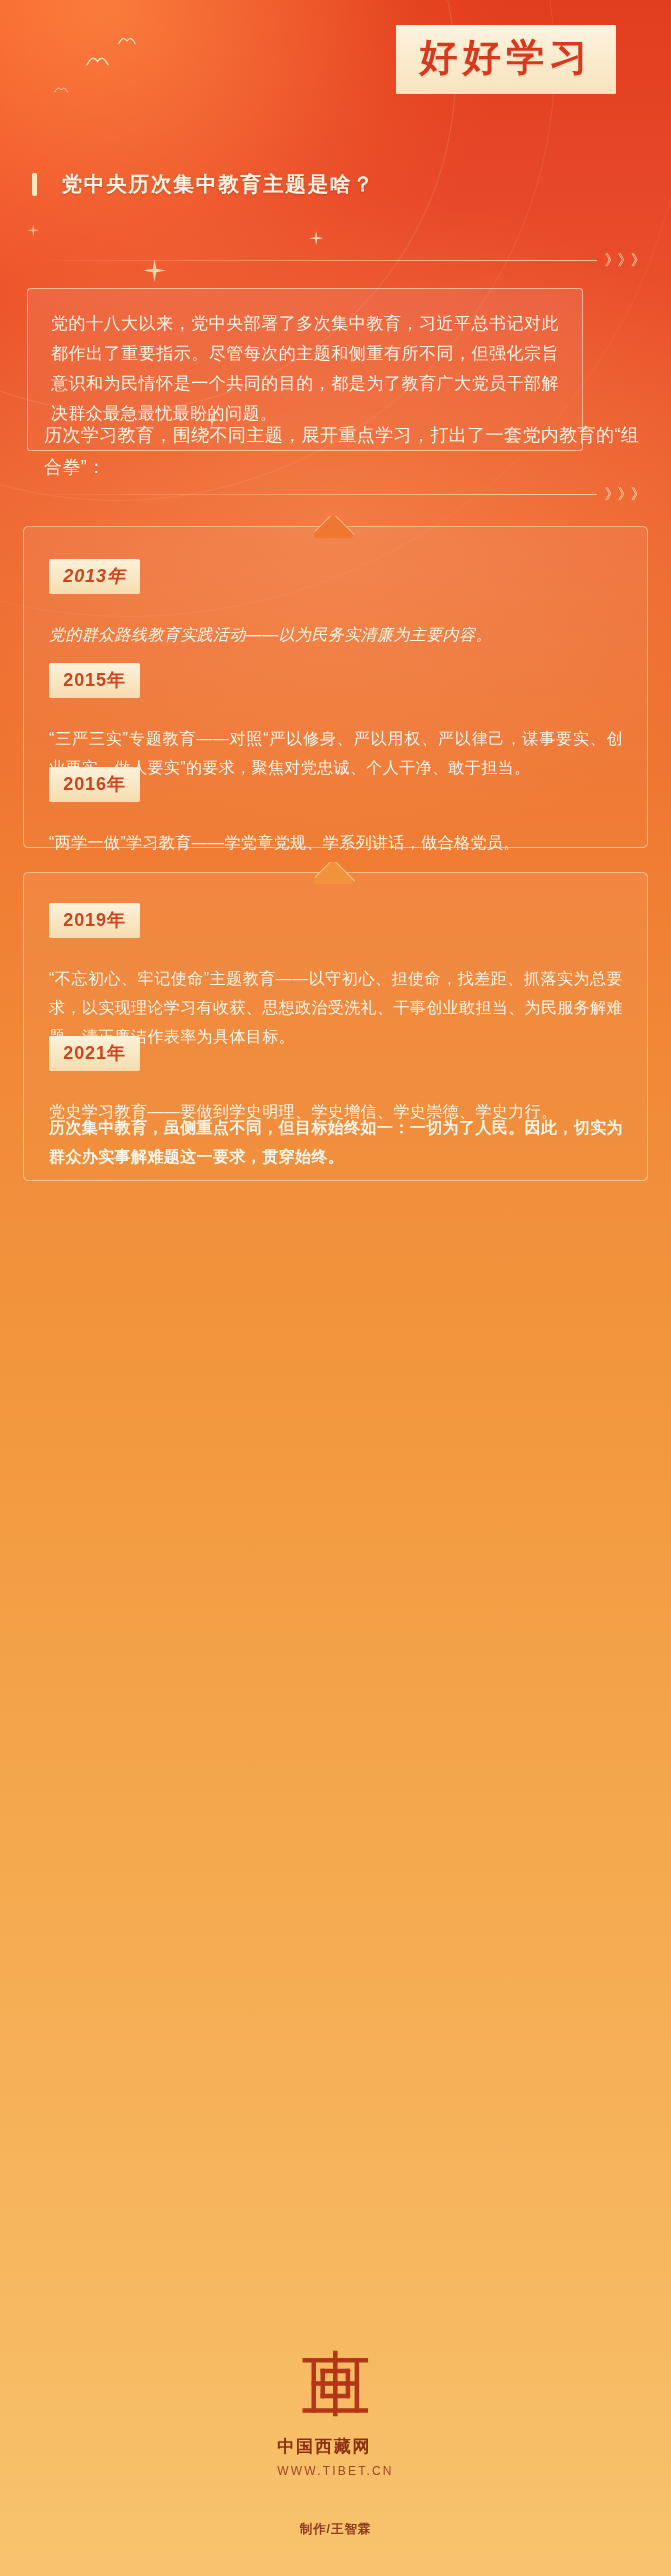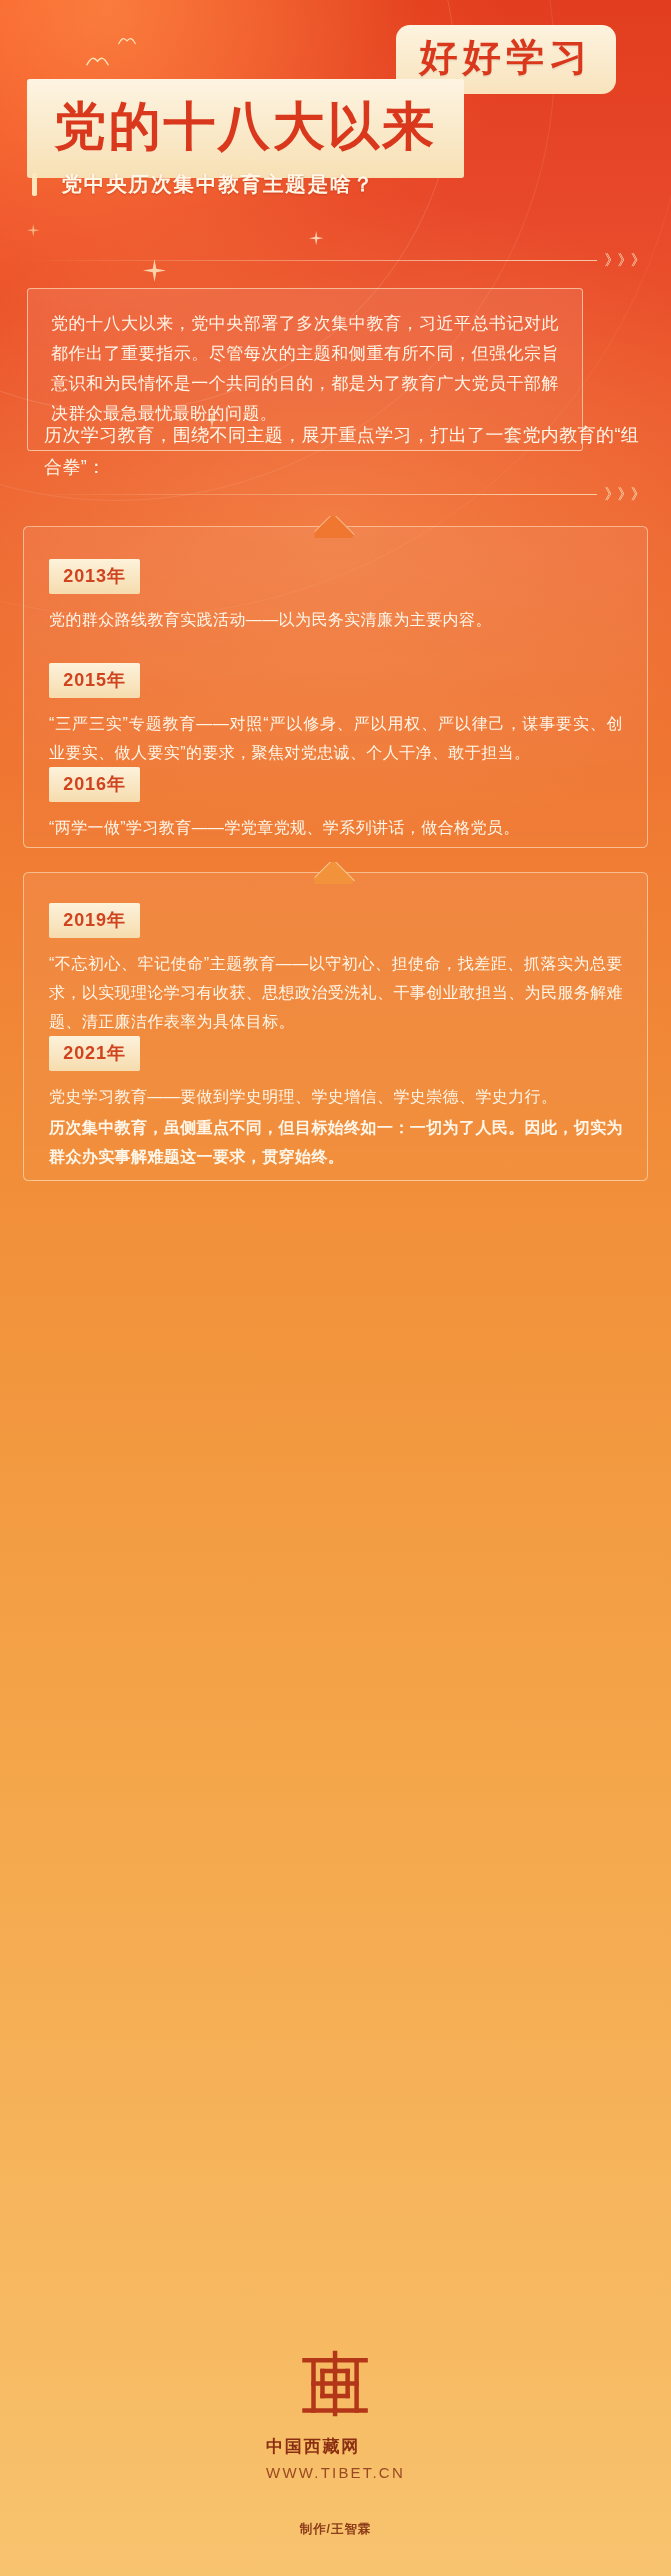--- a/index.html
+++ b/index.html
@@ -56,21 +56,21 @@
   }
   
   .bird { position:absolute; pointer-events:none; }
 
   
   .head { position:absolute; left:0; top:0; width:671px; height:268px; }
   .title-sub1 {
     position:absolute; right:55px; top:25px;
     background:linear-gradient(180deg,#fdf3df 0%,#f8e3bd 100%);
     padding:7.2px 23px 10.7px 23px;
-    border-radius:14px;
+    border-radius:1px;
   }
   .title-sub1 span {
     font-size:38px; font-weight:bold; letter-spacing:5.4px;
     color:#d9381c;
     -webkit-text-stroke:0px;
     text-shadow:0 1.8px 0 rgba(0,0,0,.05);
   }
   .title-main {
     position:absolute; left:27px; top:79px;
     background:linear-gradient(180deg,#fdf4e2 0%,#f7e0b4 100%);
@@ -155,34 +155,34 @@
   .year-tag {
     display:inline-block;
     background:linear-gradient(180deg,#fdf2db 0%,#f6dcae 100%);
     color:#d0431e;
     font-size:18px; font-weight:bold; letter-spacing:0.9px;
     padding:4.5px 14.3px 6.3px 14.3px;
     border-radius:1.8px;
   }
   .item { position:absolute; left:25px; width:574px; }
   .item p {
-    margin-top:11px;
+    margin-top:26px;
     font-size:16px; line-height:29px; color:#fff7ea;
     letter-spacing:0.4px; text-align:justify;
   }
   .logo-wrap { position:absolute; left:50%; transform:translateX(-50%); top:2344px; }
   .logo-box {
     width:79px; height:79px; margin:0 auto;
     position:relative;
   }
   .site-name {
     margin-top:12px; font-size:17px; color:#8b2f12; letter-spacing:1.8px; font-weight:bold;
   }
   .site-url {
-    margin-top:6.3px; font-size:15px; color:#9a4a22; letter-spacing:2.2px;
+    margin-top:6.3px; font-size:12px; color:#9a4a22; letter-spacing:2.2px;
   }
   .credit {
     position:absolute; left:0; top:2521px; width:671px; text-align:center;
     font-size:12.5px; color:#8c3e1b; letter-spacing:0.9px; font-weight:bold;
   }
   .sparkle { position:absolute; pointer-events:none; }
 </style>
 </head>
 <body>
 
@@ -215,23 +215,20 @@
     <path d="M13 0 L15 11 L26 13 L15 15 L13 26 L11 15 L0 13 L11 11 Z" fill="#ffeec9" opacity=".7"></path>
   </svg>
   <svg class="sparkle" style="left:27px;top:224px;" width="12.5" height="12.5" viewBox="0 0 26 26">
     <path d="M13 0 L15 11 L26 13 L15 15 L13 26 L11 15 L0 13 L11 11 Z" fill="#ffe2ae" opacity=".65"></path>
   </svg>
 
   <div class="head">
     <div class="title-sub1">
       <span>好好学习</span>
     </div>
-    <div class="title-main">
-      <span>党的十八大以来</span>
-    </div>
     <div class="title-sub2">
       <span class="bar"></span>
       <span>党中央历次集中教育主题是啥？</span>
     </div>
   </div>
 
   <div class="divider" style="top:249px;">
     <span class="line"></span>
     <span class="chev">》》》</span>
   </div>
@@ -245,21 +242,21 @@
   </div>
 
   <div class="divider" style="top:483px;">
     <span class="line"></span>
     <span class="chev">》》》</span>
   </div>
 
   <div class="panel panel-a">
     <span class="notch"></span>
 
-    <div class="item" style="top:32px;">
+    <div class="item" style="top:32px;font-style:italic;">
       <span class="year-tag">2013年</span>
       <p>党的群众路线教育实践活动——以为民务实清廉为主要内容。</p>
     </div>
 
     <div class="item" style="top:136px;">
       <span class="year-tag">2015年</span>
       <p>“三严三实”专题教育——对照“严以修身、严以用权、严以律己，谋事要实、创业要实、做人要实”的要求，聚焦对党忠诚、个人干净、敢于担当。</p>
     </div>
 
     <div class="item" style="top:240px;">

